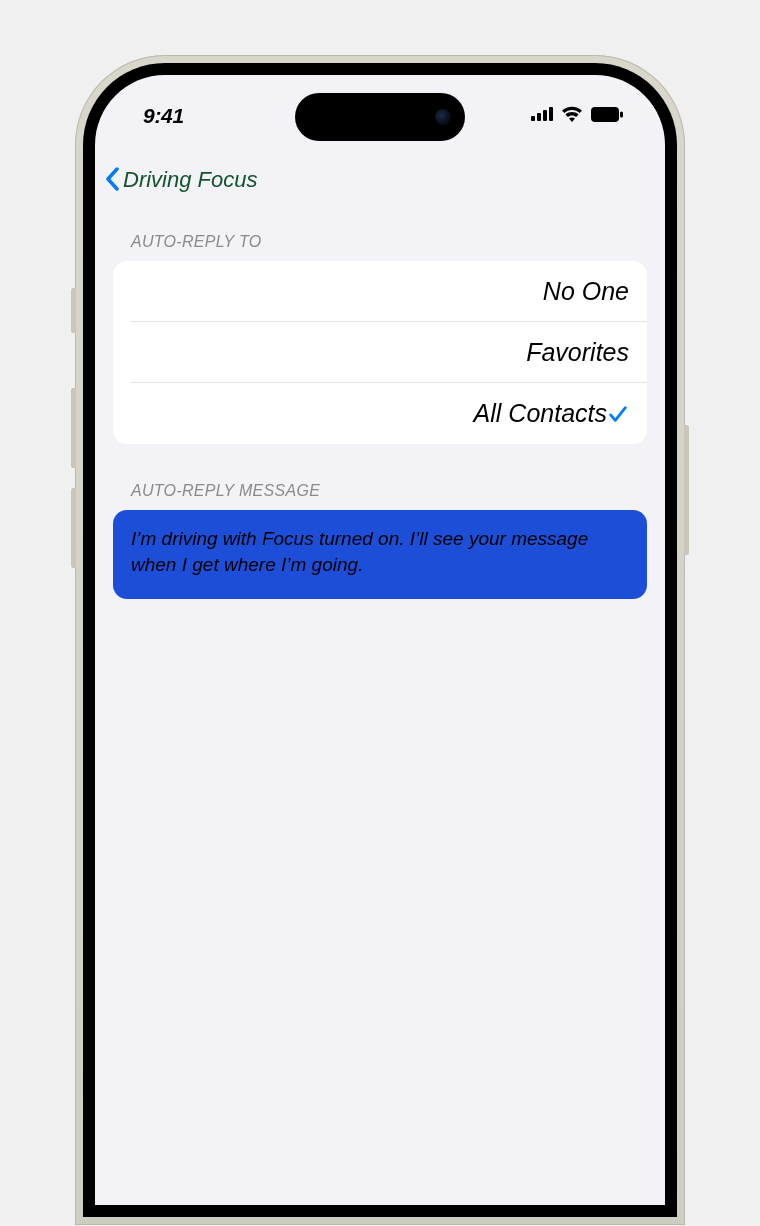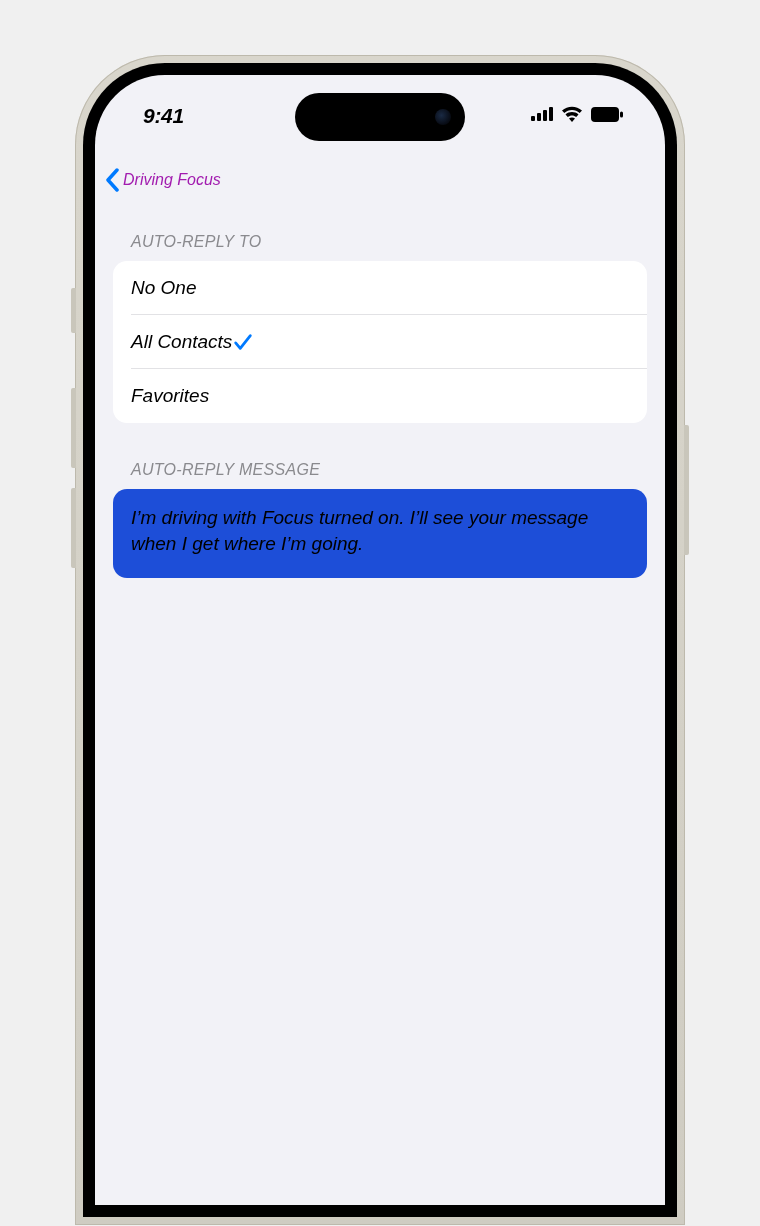--- a/index.html
+++ b/index.html
@@ -110,23 +110,23 @@
       top: 80px;
       left: 0;
       right: 0;
       height: 50px;
       display: flex;
       align-items: center;
       padding: 0 10px;
     }
     .back-button {
       display: flex;
-      align-items: center;
-      color: #a21caf;
-      font-size: 16px;
+      align-items: flex-start;
+      color: #14532d;
+      font-size: 22px;
       gap: 4px;
       cursor: pointer;
     }
     .back-chevron {
       width: 14px;
       height: 24px;
     }
     .content {
       position: absolute;
       top: 150px;
@@ -142,24 +142,24 @@
       padding: 8px 18px 10px 18px;
       text-transform: uppercase;
     }
     .list-group {
       background: #fff;
       border-radius: 14px;
       overflow: hidden;
     }
     .list-row {
       display: flex;
-      justify-content: flex-start;
+      justify-content: flex-end;
       align-items: center;
       padding: 16px 18px;
-      font-size: 19px;
+      font-size: 25px;
       cursor: pointer;
       position: relative;
     }
     .list-row:not(:last-child)::after {
       content: "";
       position: absolute;
       left: 18px;
       right: 0;
       bottom: 0;
       height: 1px;
@@ -242,30 +242,30 @@
 
       <div class="content">
 
         <div class="section-header">Auto-Reply To</div>
 
         <div class="list-group">
           <div class="list-row">
             <span>No One</span>
 
           </div>
+          <div class="list-row">
+            <span>Favorites</span>
+
+          </div>
           <div class="list-row selected">
             <span>All Contacts</span>
             <svg class="checkmark" viewBox="0 0 24 24">
                 <path d="M4 13 L9 19 L20 5" stroke="#007aff" stroke-width="3" fill="none" stroke-linecap="round" stroke-linejoin="round"></path>
               </svg>
           </div>
-          <div class="list-row">
-            <span>Favorites</span>
-
-          </div>
         </div>
 
 
         <div class="gap"></div>
 
         <div class="section-header">Auto-Reply Message</div>
 
         <div class="msg-group">
           <span>I’m driving with Focus turned on. I’ll see your message when I get where I’m going.</span>
         </div>

